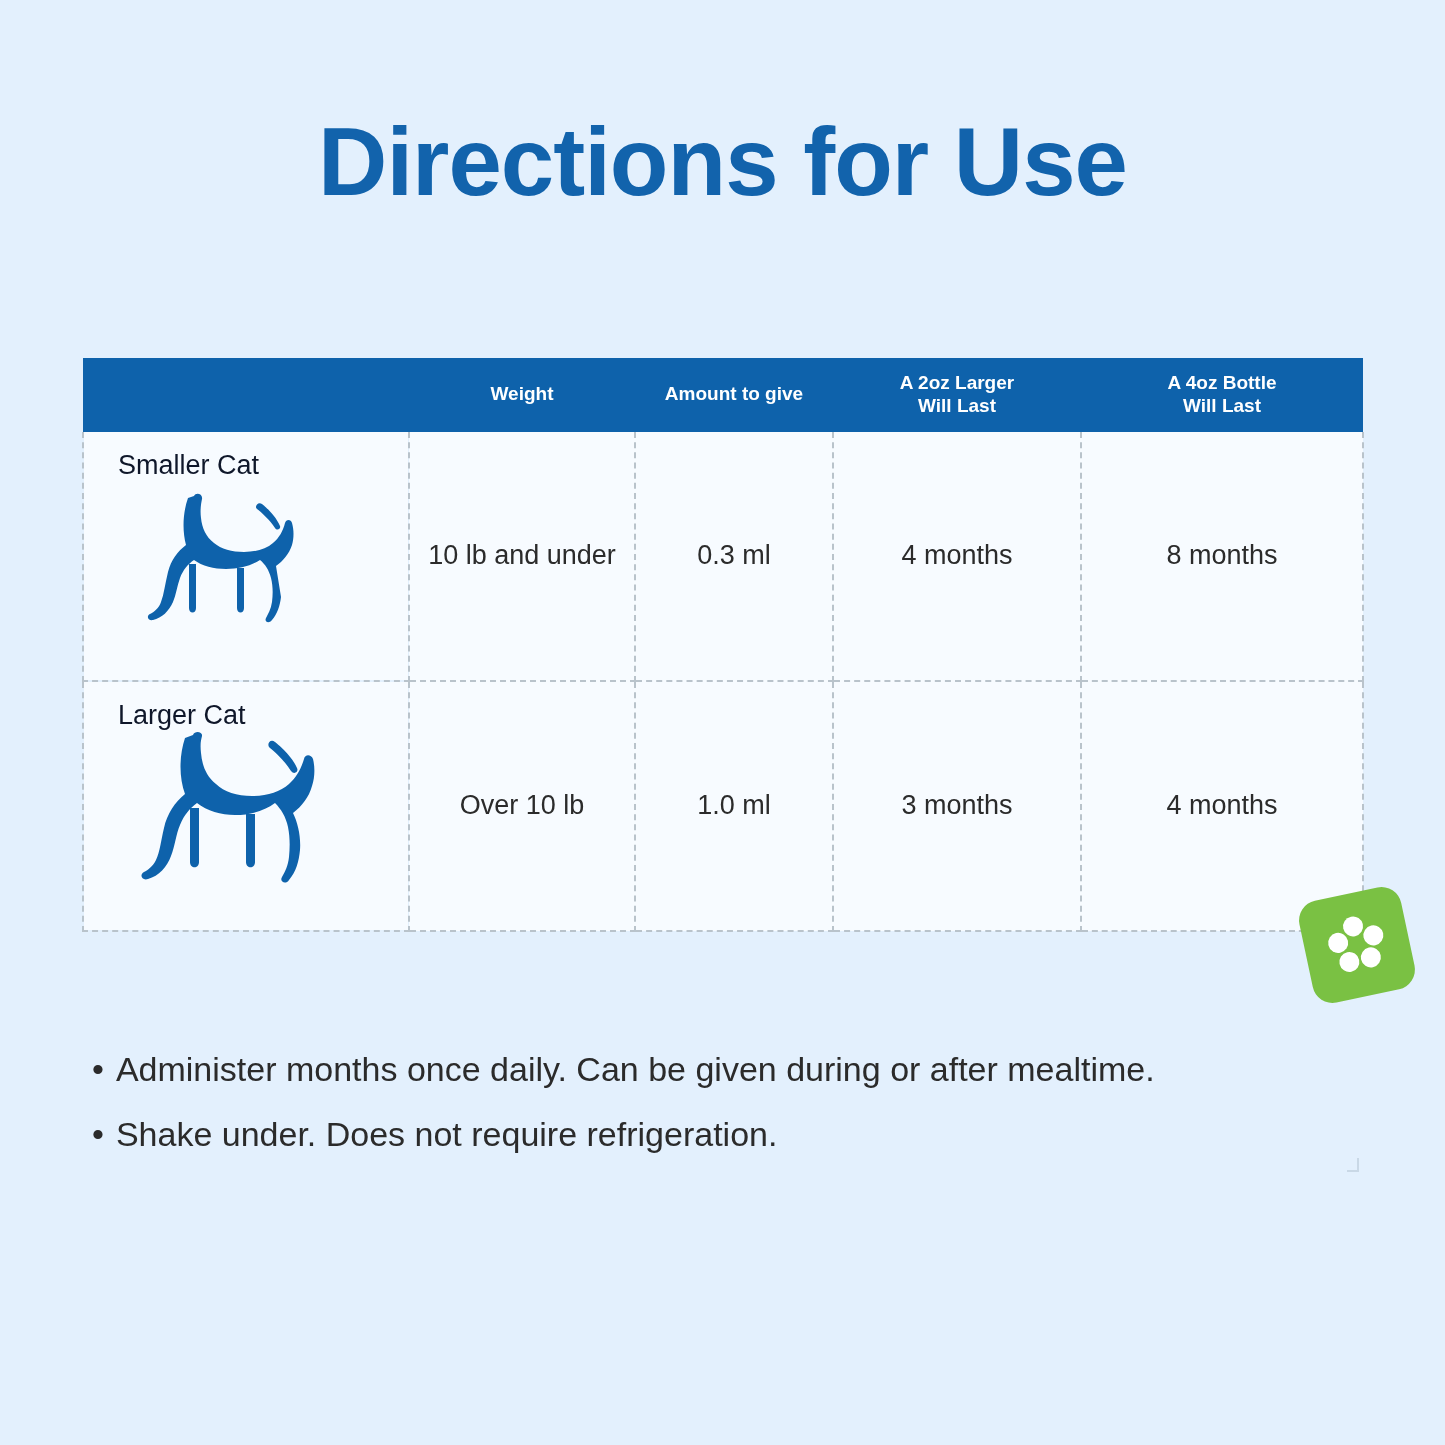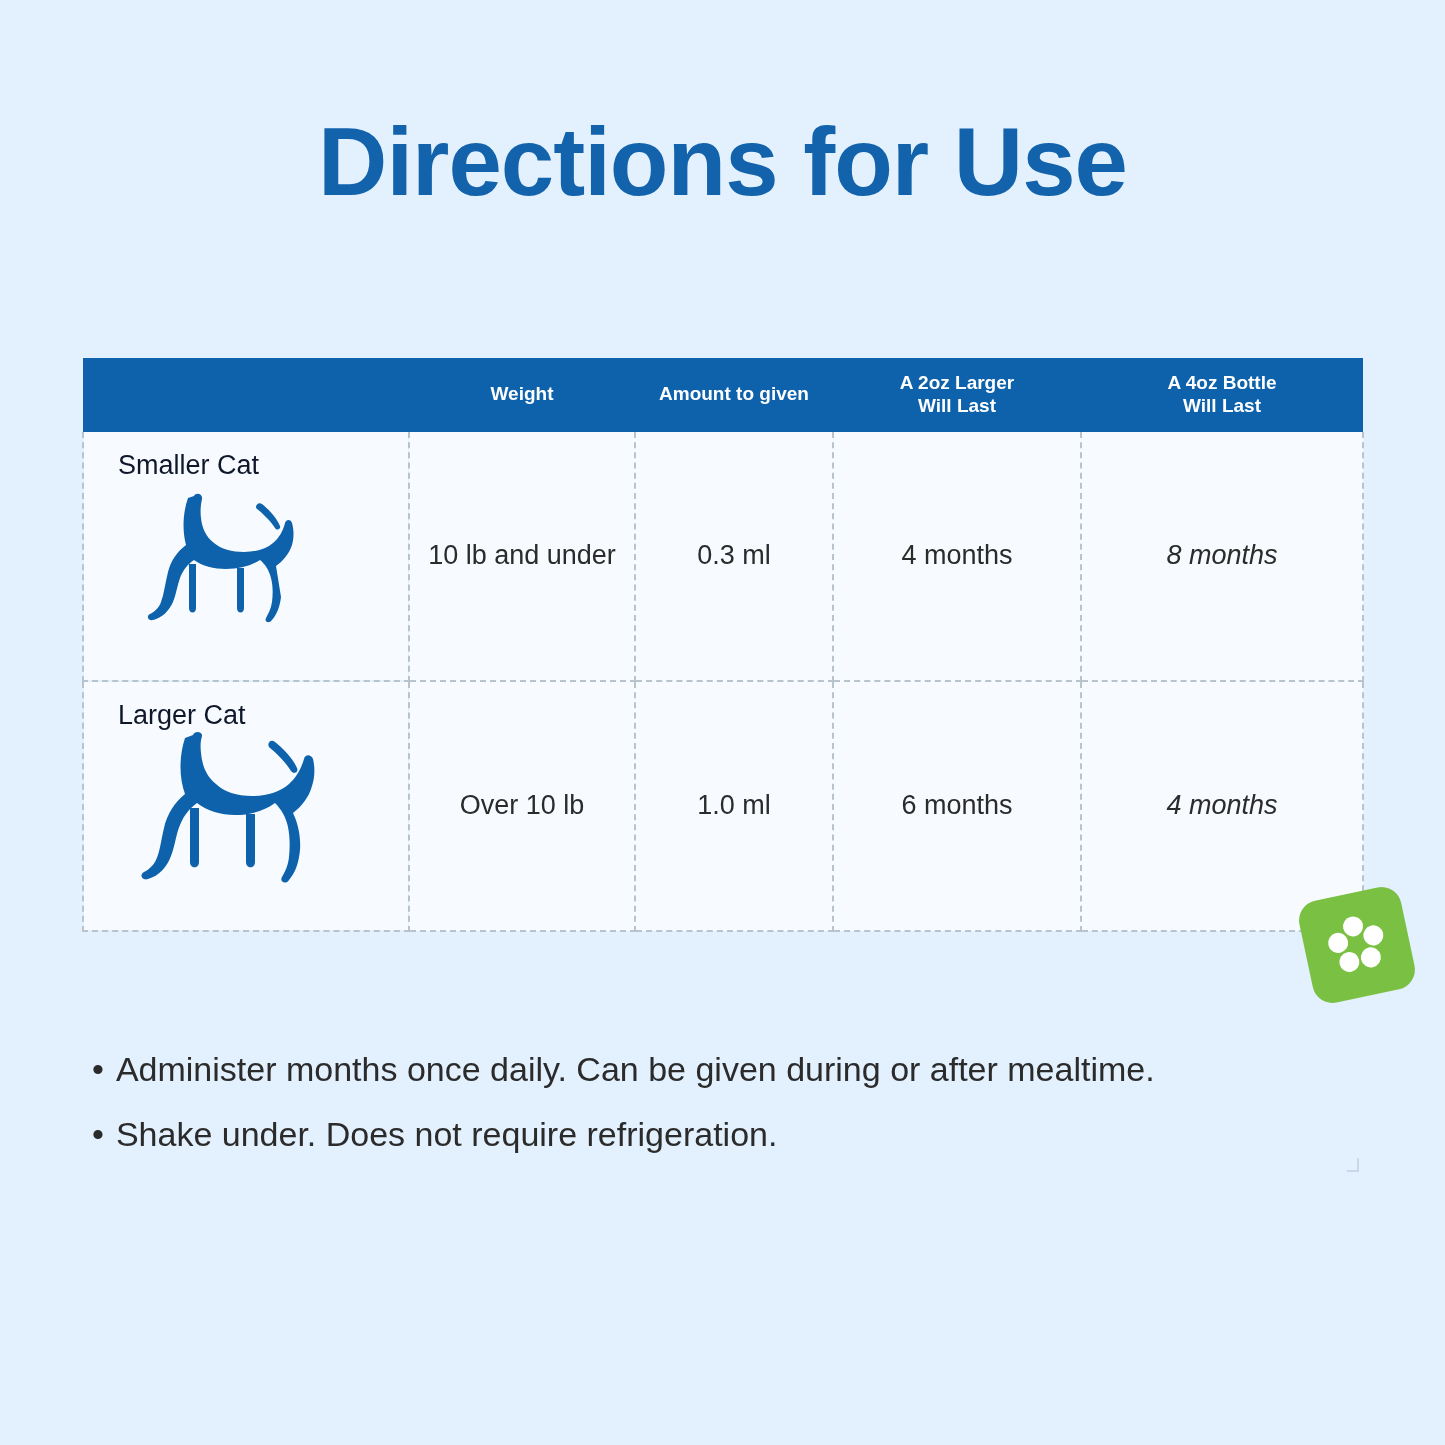--- a/index.html
+++ b/index.html
@@ -75,21 +75,20 @@
     background: #f7fbff;
   }
   table.dosing tbody tr td:first-child {
     border-left: 2px dashed #b9c3cb;
   }
   table.dosing tbody tr:last-child td {
     border-bottom: 2px dashed #b9c3cb;
   }
   table.dosing tbody td.last-col {
     border-right: 2px dashed #b9c3cb;
-    font-style: italic;
   }
 
   td.cat-cell {
     text-align: left;
     padding: 0;
     position: relative;
   }
   .cat-label {
     position: absolute;
     left: 34px;
@@ -177,21 +176,21 @@
         <col class="c0">
           <col class="c1">
           <col class="c2">
           <col class="c3">
           <col class="c4">
       </colgroup>
       <thead>
         <tr>
           <th class="blank"></th>
           <th>Weight</th>
-          <th>Amount to given</th>
+          <th>Amount to give</th>
           <th>
             <span>A 2oz Larger</span><br>
             <span>Will Last</span>
           </th>
           <th>
             <span>A 4oz Bottle</span><br>
             <span>Will Last</span>
           </th>
         </tr>
       </thead>
@@ -220,21 +219,21 @@
               <svg width="185" height="165" viewBox="0 0 185 165" xmlns="http://www.w3.org/2000/svg">
                 <path fill="#0e62ab" d="M46,6 C40,24 40,46 46,62 C36,70 28,82 25,96 C22,108 21,120 17,128 C14,134 9,138 5,140 C0,143 3,149 9,147 C20,144 28,135 32,124 C36,114 37,102 41,93 C45,83 51,76 58,71 C68,79 82,83 96,83 C111,83 125,79 136,71 C142,77 147,85 149,95 C151,105 151,115 150,125 C149,134 146,140 143,145 C140,150 147,153 150,148 C157,140 160,129 161,118 C162,105 159,91 154,81 C163,74 170,65 173,54 C176,45 176,35 174,27 C172,22 166,22 165,27 C162,37 157,46 150,52 C141,60 128,64 113,64 C98,64 85,60 77,52 C67,44 63,33 62,21 C61,12 62,8 63,4 C64,0 56,-2 54,3 Z"></path>
                 <path fill="#0e62ab" d="M136,10 C136,10 152,22 158,36 C160,40 155,43 152,39 C146,29 136,20 131,16 C127,13 131,6 136,10 Z"></path>
                 <path fill="#0e62ab" d="M60,76 C60,90 60,112 60,130 C60,137 51,137 51,130 C51,112 51,90 51,76 Z"></path>
                 <path fill="#0e62ab" d="M116,82 C116,96 116,116 116,130 C116,137 107,137 107,130 C107,116 107,96 107,82 Z"></path>
               </svg>
             </div>
           </td>
           <td>Over 10 lb</td>
           <td>1.0 ml</td>
-          <td>6 months</td>
+          <td>3 months</td>
           <td class="last-col">4 months</td>
         </tr>
       </tbody>
     </table>
   </div>
 
   <div class="badge">
     <svg width="62" height="62" viewBox="0 0 62 62" xmlns="http://www.w3.org/2000/svg">
       <g fill="#ffffff">
         <circle cx="31" cy="12" r="10"></circle>

